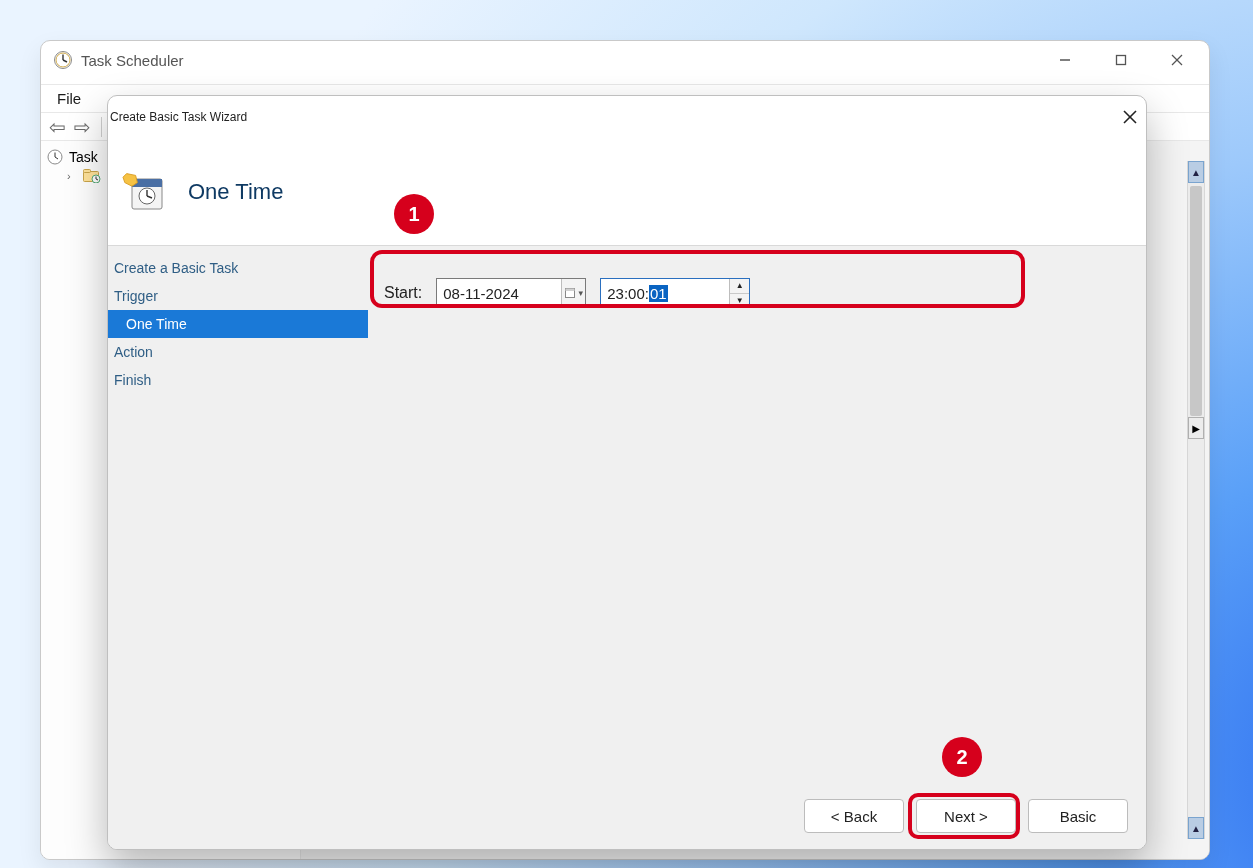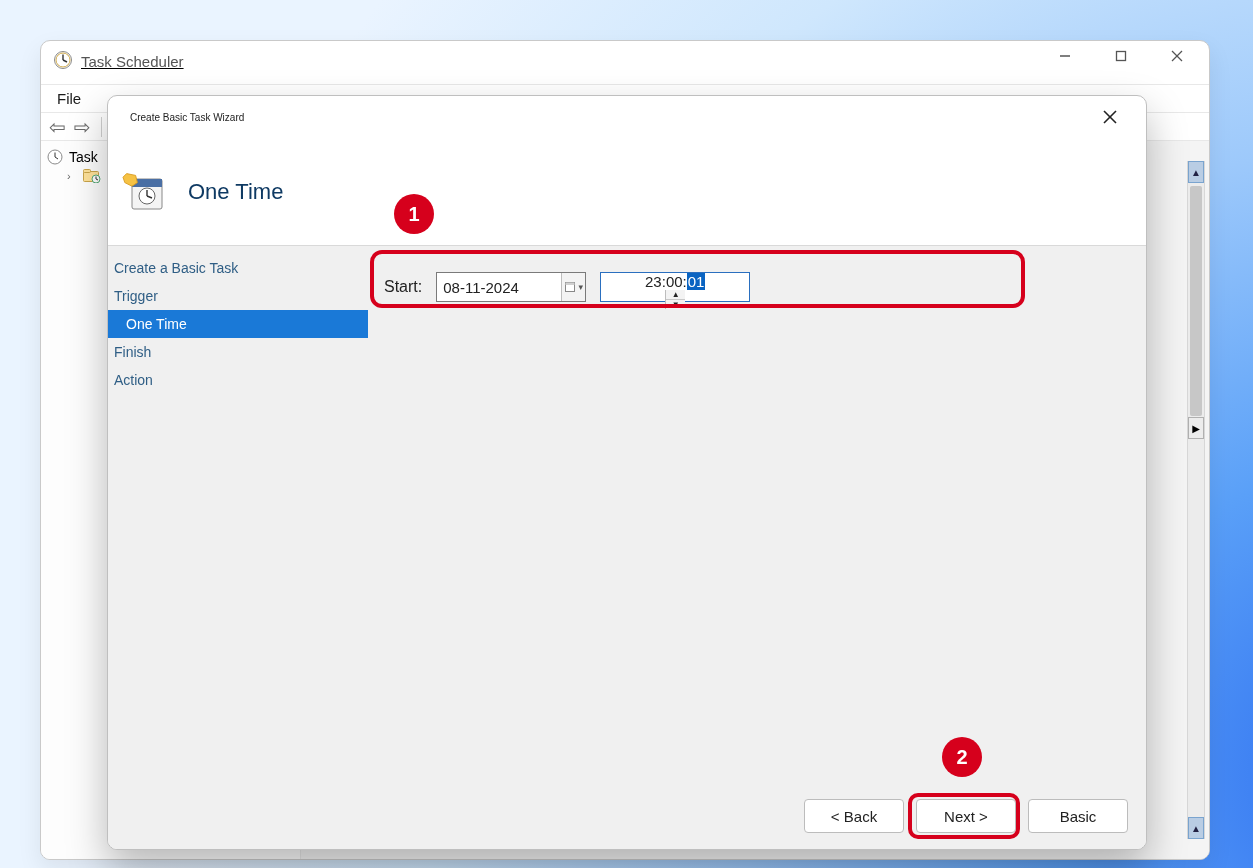--- a/index.html
+++ b/index.html
@@ -20,25 +20,24 @@
     position: absolute;
     left: 40px; top: 40px;
     width: 1170px; height: 820px;
     background: #ffffff;
     border: 1px solid #c9c9c9;
     border-radius: 10px;
     box-shadow: 0 10px 25px rgba(0,0,0,.08);
     overflow: hidden;
   }
   .main-titlebar {
-    display: flex; align-items: flex-end;
+    display: flex; align-items: center;
     height: 44px;
-    padding: 0 8px 14px 12px;
+    padding: 0 8px 5px 12px;
     border-bottom: 1px solid #e8e8e8;
-    text-decoration: underline;
   }
   .main-titlebar .app-icon svg { display:block; }
   .main-titlebar .title {
     margin-left: 8px;
     font-size: 15px;
     color: #555;
     flex: 1;
   }
   .win-controls { display:flex; gap: 28px; padding-right: 10px; }
   .win-controls div {
@@ -115,22 +114,22 @@
     background:#ffffff;
     border:1px solid #bfbfbf;
     border-radius: 10px;
     box-shadow: 0 18px 40px rgba(0,0,0,.28);
     display:flex; flex-direction:column;
     overflow:hidden;
   }
   .wiz-titlebar {
     height: 42px;
     display:flex; align-items:center;
-    padding: 0 22px;
-    font-size: 10px;
+    padding: 0 2px;
+    font-size: 12px;
     color:#222;
   }
   .wiz-titlebar .spacer { flex:1; }
   .wiz-titlebar .close {
     font-size: 18px; font-weight: 400;
     width: 28px; height:28px;
     display:flex; align-items:center; justify-content:center;
   }
   .wiz-header {
     height: 108px;
@@ -182,21 +181,21 @@
   }
   .date-field { width: 150px; }
   .date-field .text { flex:1; padding: 0 6px; font-size:15px; }
   .date-field .drop {
     width: 24px; height:100%;
     border-left:1px solid #bdbdbd;
     display:flex; align-items:center; justify-content:center;
     font-size: 9px; color:#555;
     background:#f3f3f3;
   }
-  .time-field { width:150px; border:1px solid #2a6fbf;flex-direction:column; }
+  .time-field { width:150px; border:1px solid #2a6fbf; }
   .time-field .text {
     flex:1; padding:0 6px; font-size:15px;
     display:flex; align-items:center;
   }
   .time-field .text .sel {
     background:#0a64c2; color:#fff; padding:0 1px;
   }
   .time-field .spin {
     width:20px; height:100%;
     display:flex; flex-direction:column;
@@ -357,26 +356,26 @@
       </svg>
     </span>
     <span class="htitle">One Time</span>
   </div>
 
   <div class="wiz-body">
     <div class="wiz-steps">
       <div class="step plain">Create a Basic Task</div>
       <div class="step plain">Trigger</div>
       <div class="step indent selected">One Time</div>
+      <div class="step plain">Action</div>
       <div class="step plain">Finish</div>
-      <div class="step plain">Action</div>
     </div>
 
     <div class="wiz-content">
-      <div class="start-row" style="margin-top:8px;">
+      <div class="start-row" style="margin-top:14px;">
         <span>Start:</span>
 
         <div class="date-field">
           <span class="text">08-11-2024</span>
           <span class="drop">
             <svg width="14" height="14" viewBox="0 0 14 14">
               <rect x="1.5" y="2.5" width="9" height="9" fill="#fff" stroke="#888"></rect>
               <rect x="1.5" y="2.5" width="9" height="2.5" fill="#d0d0d0"></rect>
             </svg>▾
           </span>

